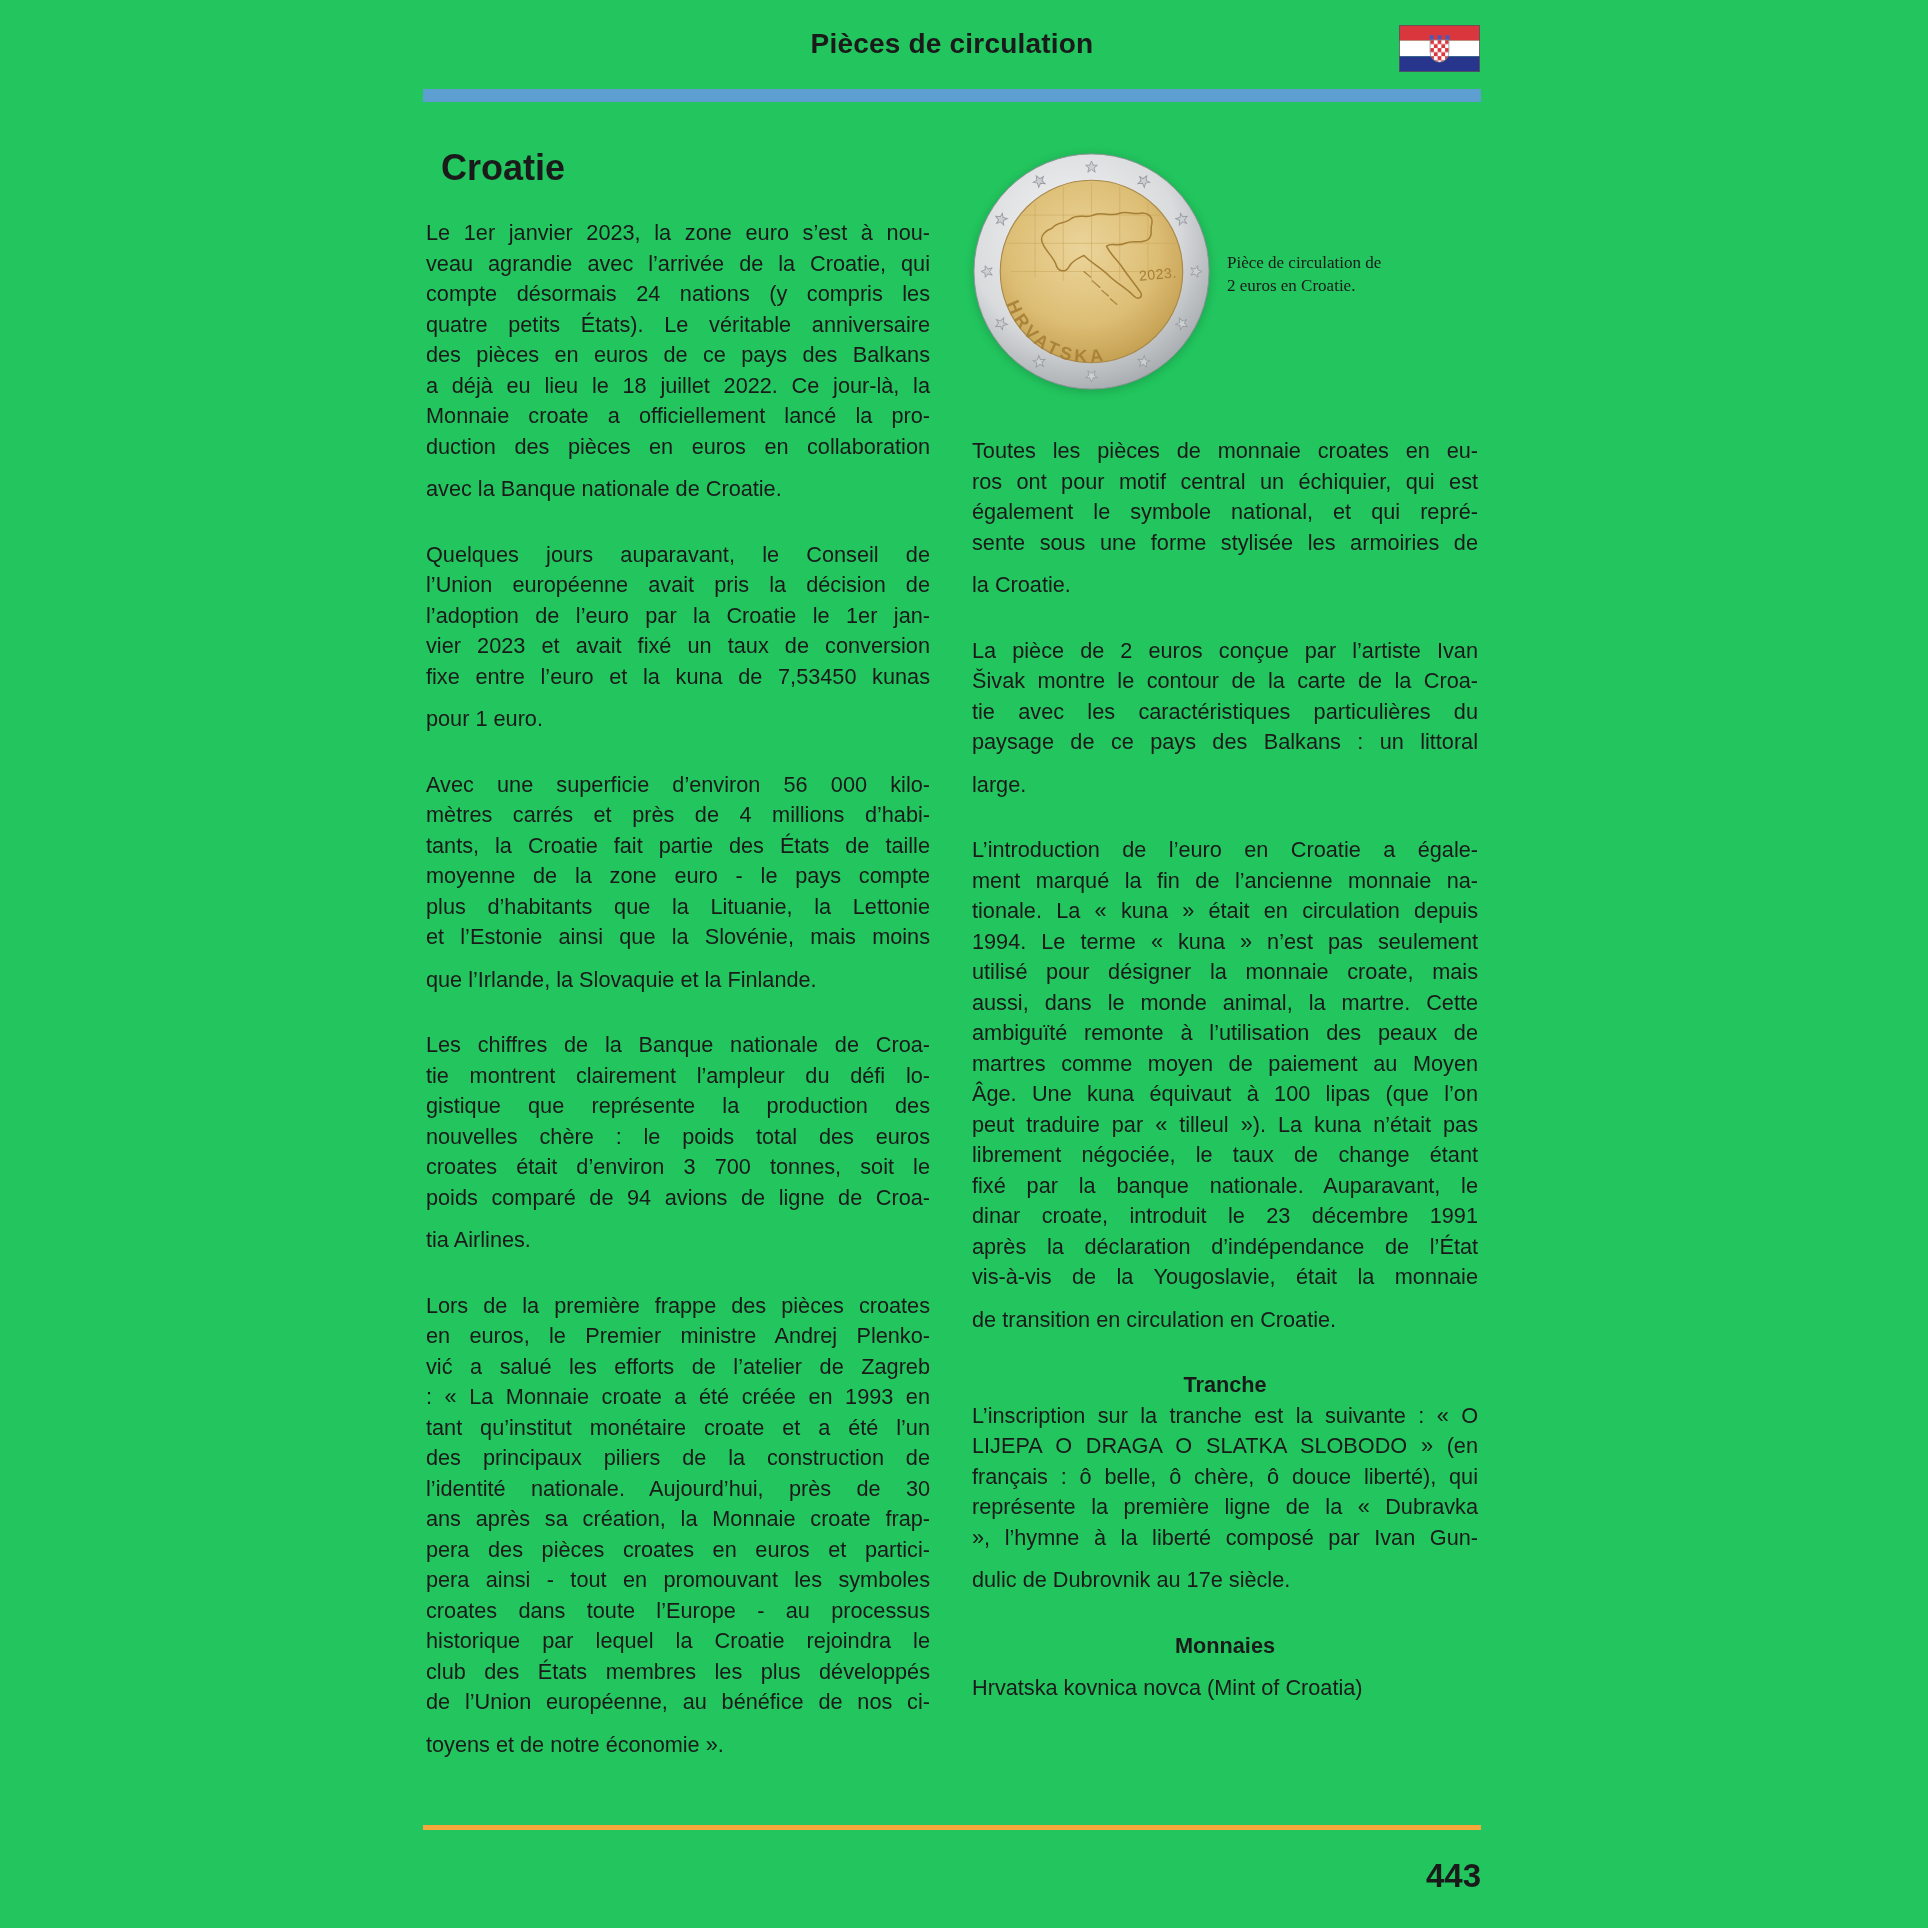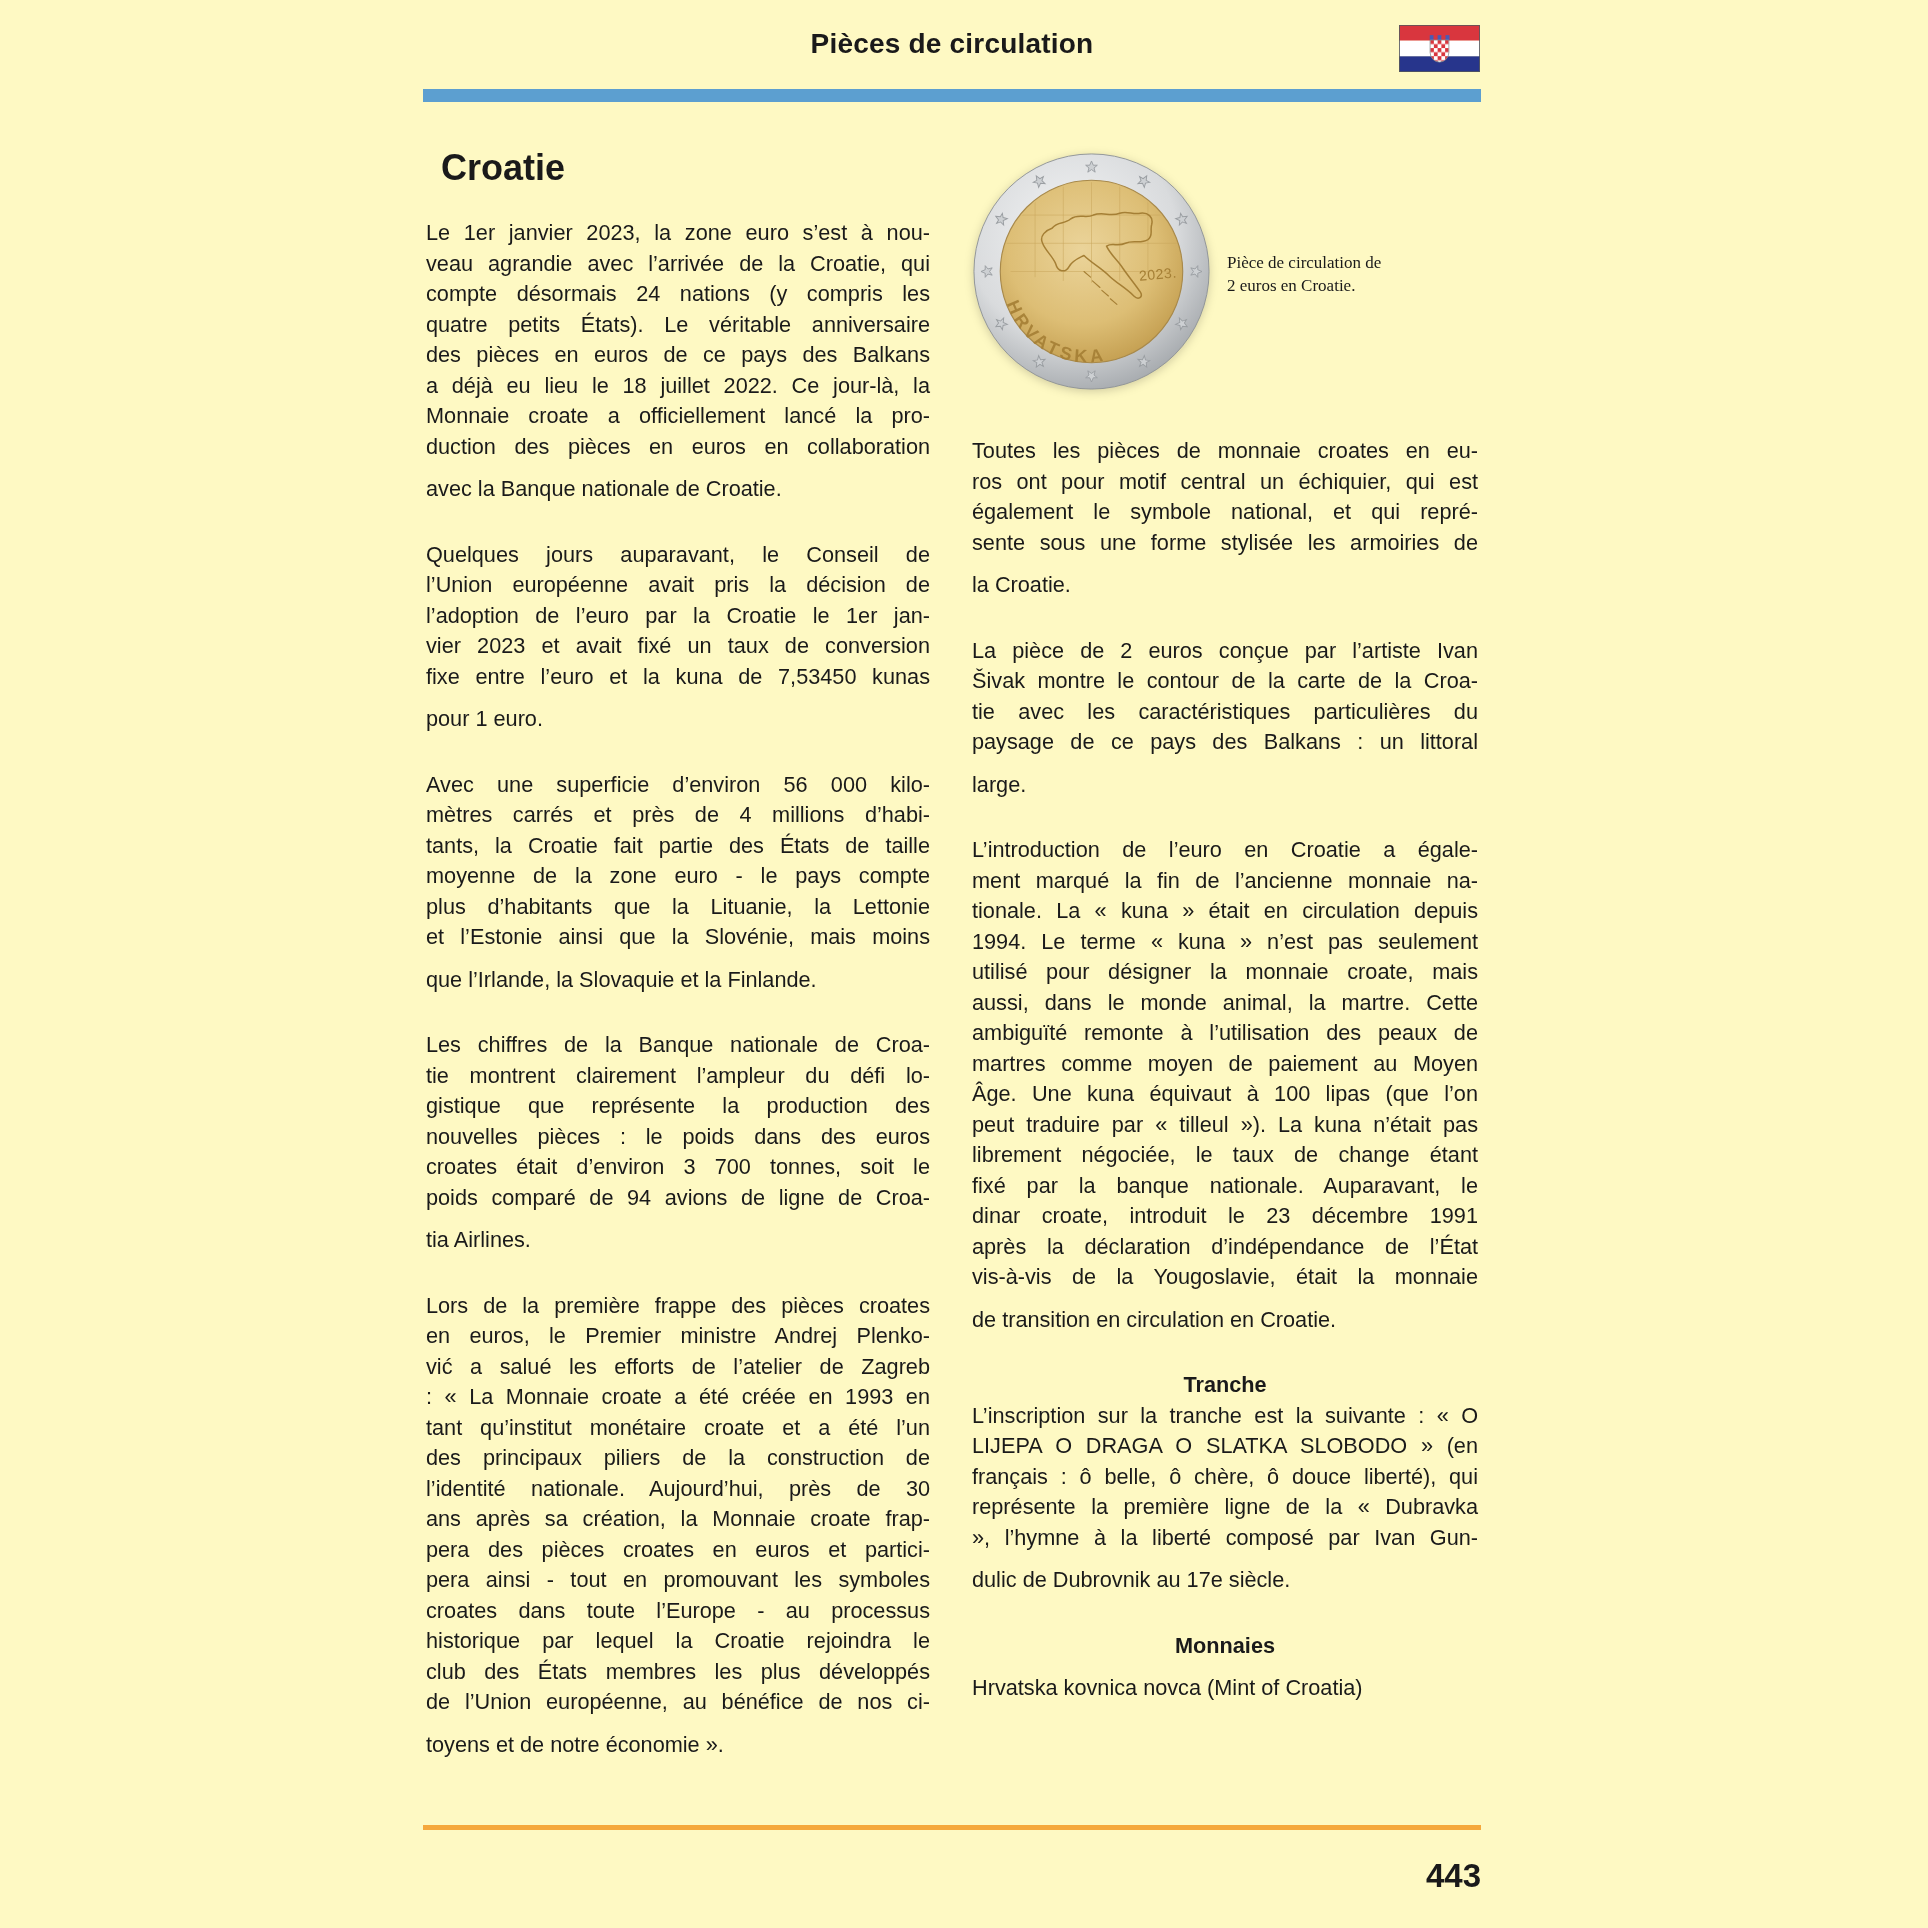--- a/index.html
+++ b/index.html
@@ -1,16 +1,16 @@
 <!DOCTYPE html>
 <html style="--bar_blue: #5C9FD0; --rule_orange: #F5A83C; --flag_red: #D9363E; --flag_blue: #27358C; --flag_crown_blue: #4A5AB5; --coin_gold: #DDBE75; --coin_gold_dark: #A57F35; --coin_silver: #D8DADC; --ink: #1A1A1A;font-size:15px"><head>
 <meta charset="utf-8">
 <style>
   html,body{margin:0;padding:0;background:#ffffff;}
-  .page{position:relative;width:1928px;height:1928px;background:#fef9c3;overflow:hidden;
+  .page{position:relative;width:1928px;height:1928px;background:#22c55e;overflow:hidden;
         font-family:"Liberation Sans", sans-serif;color:var(--ink,#1a1a1a);}
   .header-title{position:absolute;left:423px;top:28px;width:1058px;text-align:center;
         font-size:28px;font-weight:bold;letter-spacing:0.2px;}
   .flag{position:absolute;left:1399px;top:25.4px;width:81px;height:47px;}
   .blue-bar{position:absolute;left:423px;top:89px;width:1058px;height:13px;background:var(--bar_blue);}
   .page-title{position:absolute;left:426px;top:132px;margin:15px;font-size:36px;font-weight:bold;}
   .col{position:absolute;font-size:21.7px;line-height:30.5px;}
   .col-left{left:426px;top:218px;width:504px;}
   .col-right{left:972px;top:436px;width:506px;}
   .para{margin:0 0 35px 0;}
@@ -90,21 +90,21 @@
         <span class="pline">tants, la Croatie fait partie des États de taille</span>
         <span class="pline">moyenne de la zone euro - le pays compte</span>
         <span class="pline">plus d’habitants que la Lituanie, la Lettonie</span>
         <span class="pline">et l’Estonie ainsi que la Slovénie, mais moins</span>
         <span class="pline">que l’Irlande, la Slovaquie et la Finlande.</span>
       </div>
     <div class="para">
         <span class="pline">Les chiffres de la Banque nationale de Croa-</span>
         <span class="pline">tie montrent clairement l’ampleur du défi lo-</span>
         <span class="pline">gistique que représente la production des</span>
-        <span class="pline">nouvelles pièces : le poids dans des euros</span>
+        <span class="pline">nouvelles chère : le poids total des euros</span>
         <span class="pline">croates était d’environ 3 700 tonnes, soit le</span>
         <span class="pline">poids comparé de 94 avions de ligne de Croa-</span>
         <span class="pline">tia Airlines.</span>
       </div>
     <div class="para">
         <span class="pline">Lors de la première frappe des pièces croates</span>
         <span class="pline">en euros, le Premier ministre Andrej Plenko-</span>
         <span class="pline">vić a salué les efforts de l’atelier de Zagreb</span>
         <span class="pline">: « La Monnaie croate a été créée en 1993 en</span>
         <span class="pline">tant qu’institut monétaire croate et a été l’un</span>

